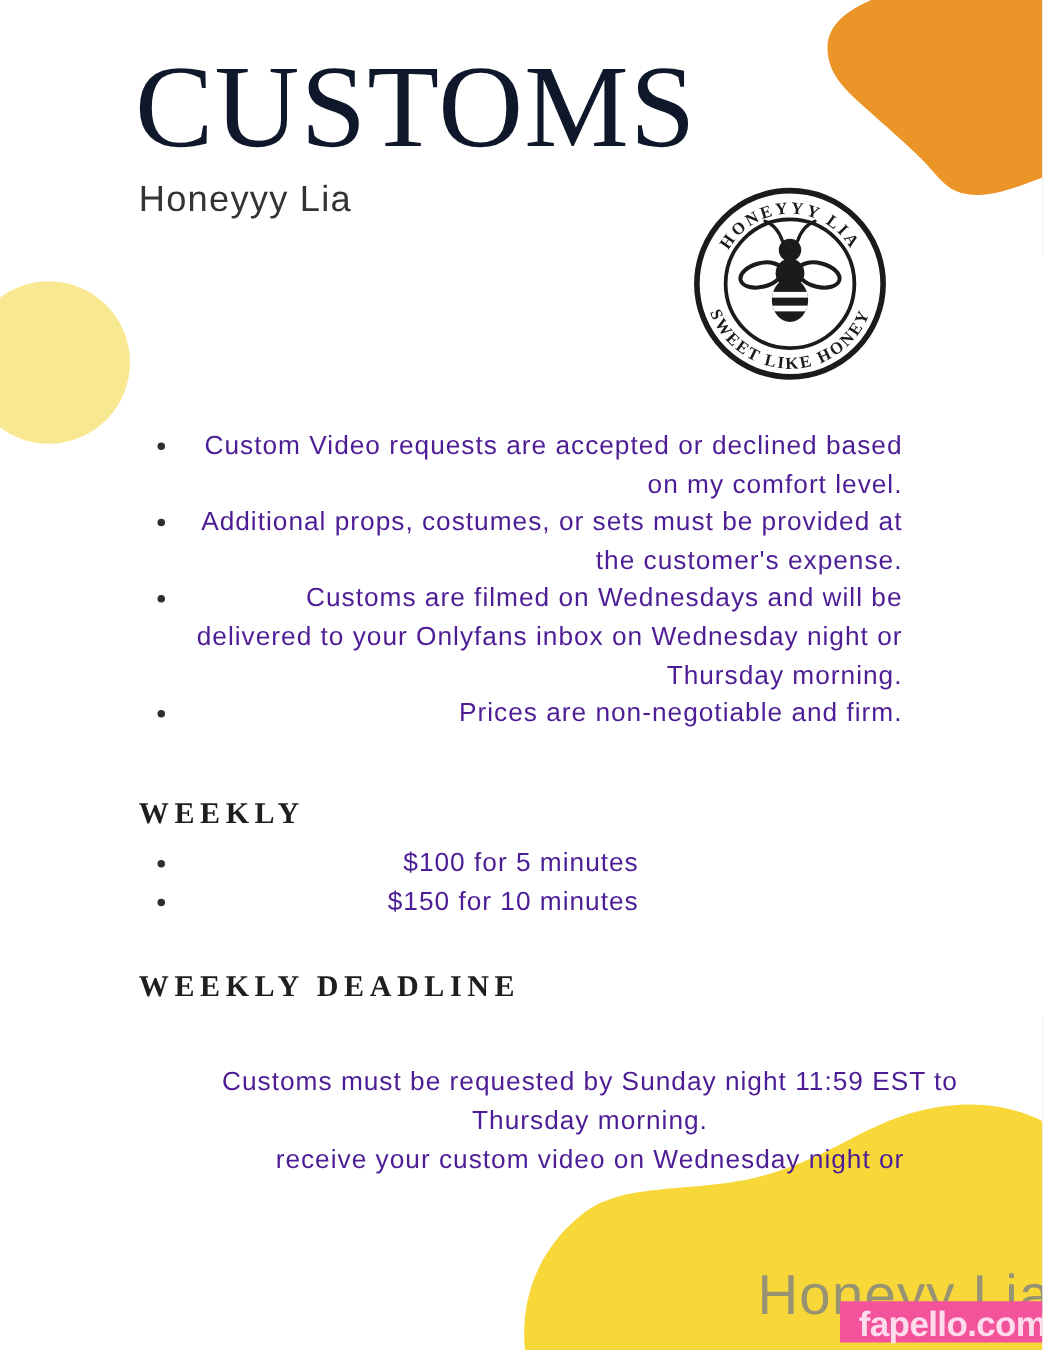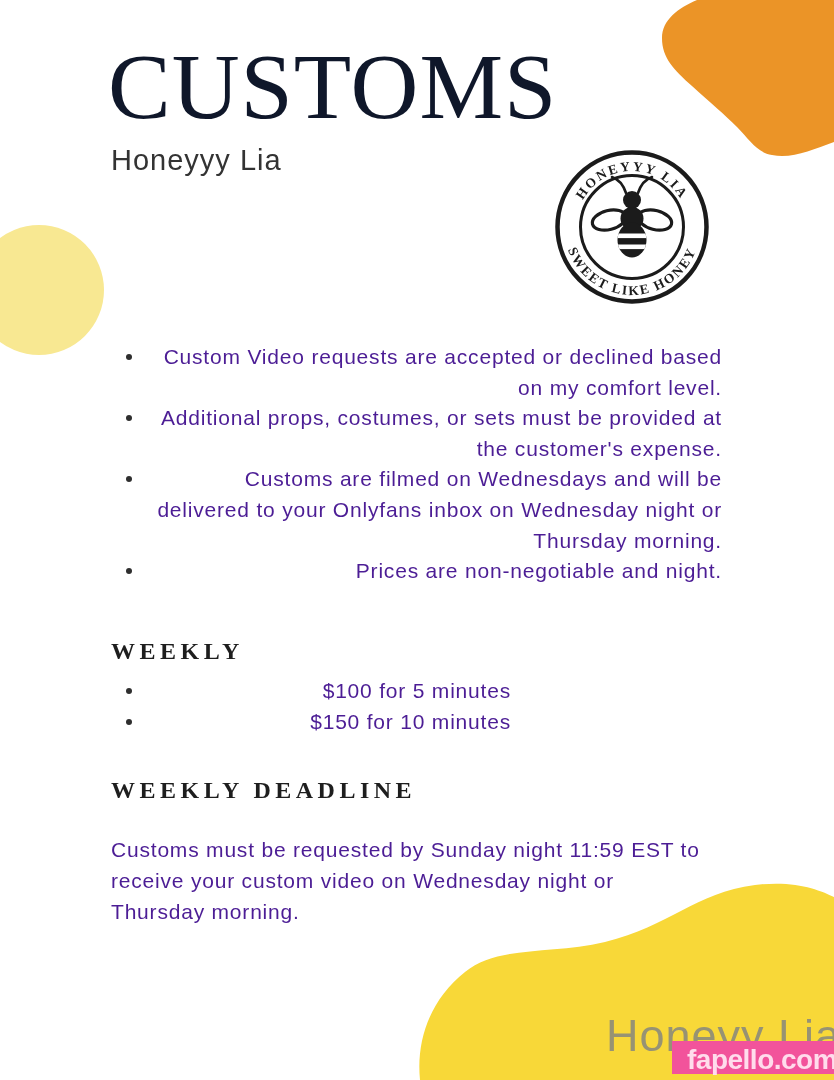--- a/index.html
+++ b/index.html
@@ -48,21 +48,21 @@
   }
   ul.bullets li { position:relative; padding-left:35px;text-align:right; }
   ul.bullets li::before {
     content:""; position:absolute; left:15px; top:12px;
     width:6px; height:6px; border-radius:50%; background:#2e2e2e;
   }
   .desc-list  { top:342px; width:611px; }
   .desc-list li { text-align:justify; }
   .price-list { top:676px; width:400px; }
 
-  .weekly-para { position:absolute; left:111px; top:834px; width:690px; margin:0; line-height:31px; }
+  .weekly-para { position:absolute; left:111px; top:834px; width:690px; margin:16px; line-height:31px;text-align:center; }
   .weekly-para span { display:block; }
 
   .wm-name {
     position:absolute; left:606px; top:1010px; margin:0;
     font-size:45px; letter-spacing:1px; color:#87877e; opacity:0.85;
     white-space:nowrap;
   }
   .wm-site {
     position:absolute; left:672px; top:1041px; width:162px; height:33px;
     background:#f2539b; color:#ffdcec;
@@ -120,32 +120,32 @@
         <rect x="60" y="86.5" width="40" height="4.6" fill="#ffffff"></rect>
         <rect x="60" y="97.5" width="40" height="4.6" fill="#ffffff"></rect>
       </g>
     </g>
   </svg>
 
   <ul class="bullets desc-list body-text">
     <li>Custom Video requests are accepted or declined based on my comfort level.</li>
     <li>Additional props, costumes, or sets must be provided at the customer's expense.</li>
     <li>Customs are filmed on Wednesdays and will be delivered to your Onlyfans inbox on Wednesday night or Thursday morning.</li>
-    <li>Prices are non-negotiable and night.</li>
+    <li>Prices are non-negotiable and firm.</li>
   </ul>
 
   <h2 class="sec-heading h-prices">WEEKLY</h2>
   <ul class="bullets price-list body-text">
     <li>$100 for 5 minutes</li>
     <li>$150 for 10 minutes</li>
   </ul>
 
   <h2 class="sec-heading h-weekly">WEEKLY DEADLINE</h2>
   <p class="weekly-para body-text">
     <span>Customs must be requested by Sunday night 11:59 EST to</span>
+    <span>Thursday morning.</span>
     <span>receive your custom video on Wednesday night or</span>
-    <span>Thursday morning.</span>
   </p>
 
   <p class="wm-name">Honeyy Lia</p>
   <div class="wm-site">fapello.com</div>
 
 </div>
 
 </body></html>

